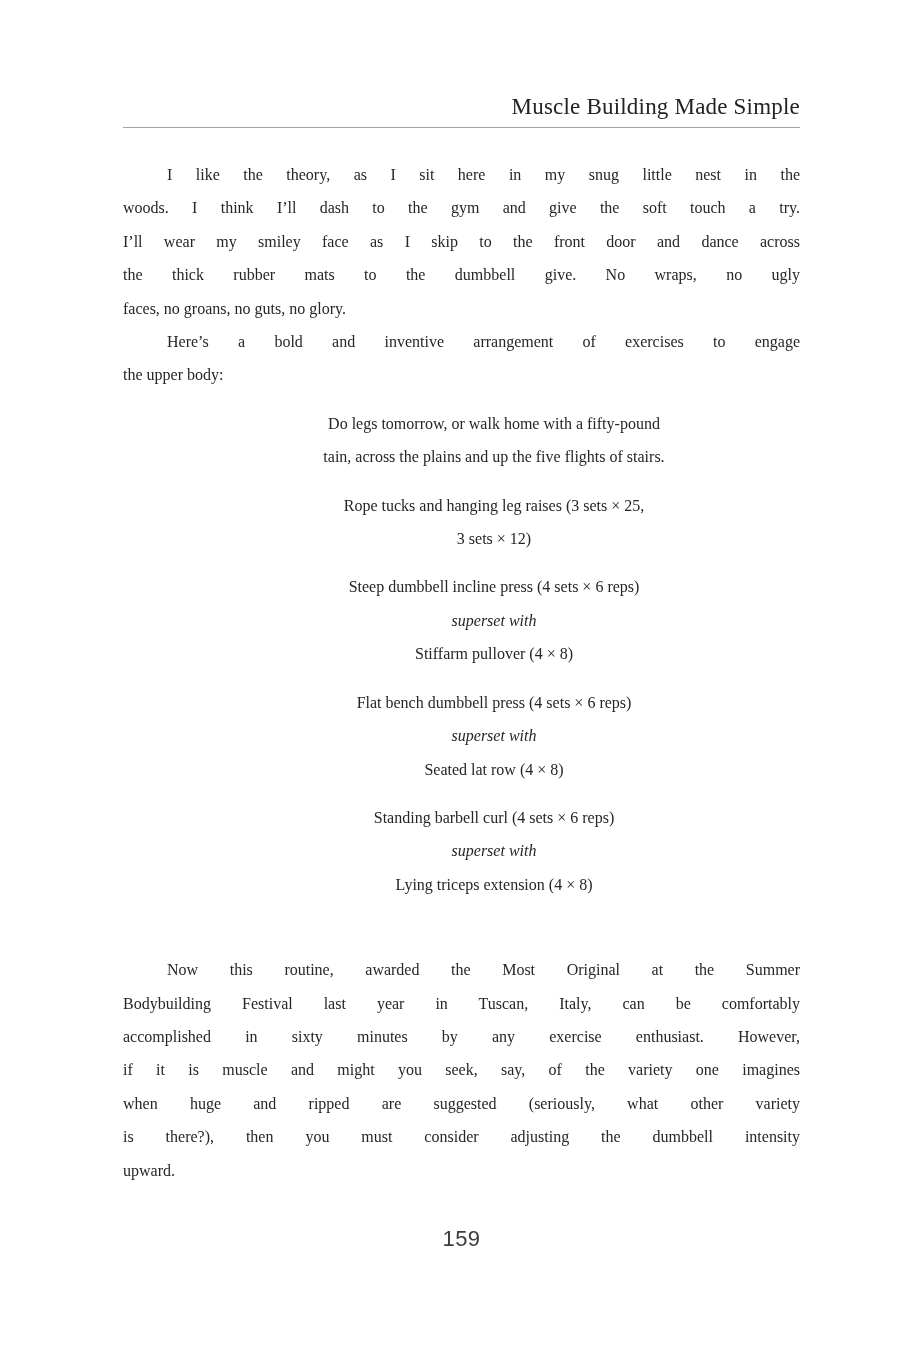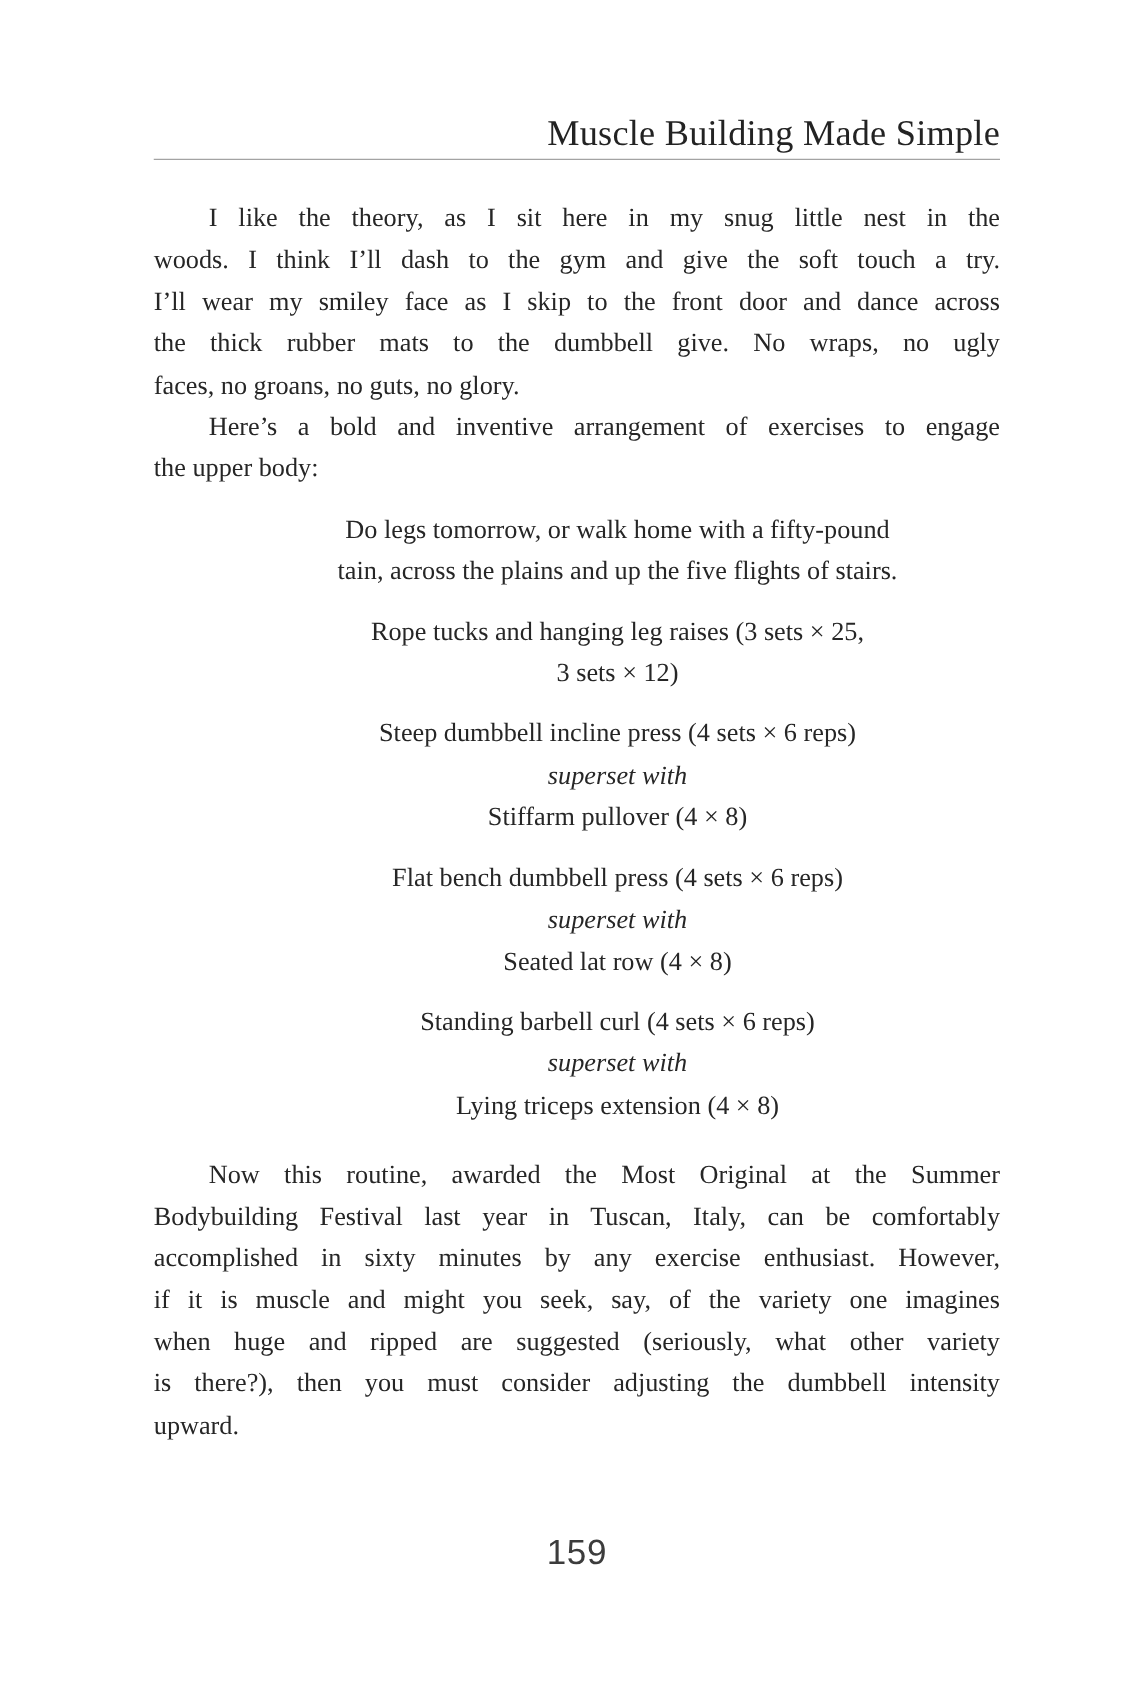--- a/index.html
+++ b/index.html
@@ -18,41 +18,41 @@
   }
   .content {
     position: absolute;
     left: 123px;
     top: 0;
     width: 677px;
   }
   .running-head {
     padding-top: 94px;
     text-align: right;
-    font-size: 29px;
+    font-size: 23px;
     line-height: 26px;
     color: #232323;
     letter-spacing: 0.2px;
   }
   .head-rule {
     margin-top: 7px;
     border: none;
     border-top: 1px solid #a3a3a3;
     height: 0;
   }
   .body-text {
     margin-top: 30px;
-    font-size: 21px;
+    font-size: 16px;
     line-height: 33.4px;
   }
   .paragraph {
     margin: 0;
   }
   .paragraph.space-before {
-    margin-top: 22px;
+    margin-top: 52px;
   }
   .exercise {
     margin-left: 65px;
     margin-top: 15px;
     text-align: center;
   }
   .line {
     white-space: nowrap;
   }
   .paragraph .line {
@@ -68,21 +68,21 @@
   .line.italic {
     font-style: italic;
   }
   .folio {
     position: absolute;
     left: 123px;
     width: 677px;
     top: 1226px;
     text-align: center;
     font-family: "Liberation Sans", sans-serif;
-    font-size: 28px;
+    font-size: 22px;
     font-weight: 400;
     letter-spacing: 0.5px;
     color: #3c3c3c;
   }
 </style>
 </head>
 <body>
 
 <div class="page">
   <div class="content">

